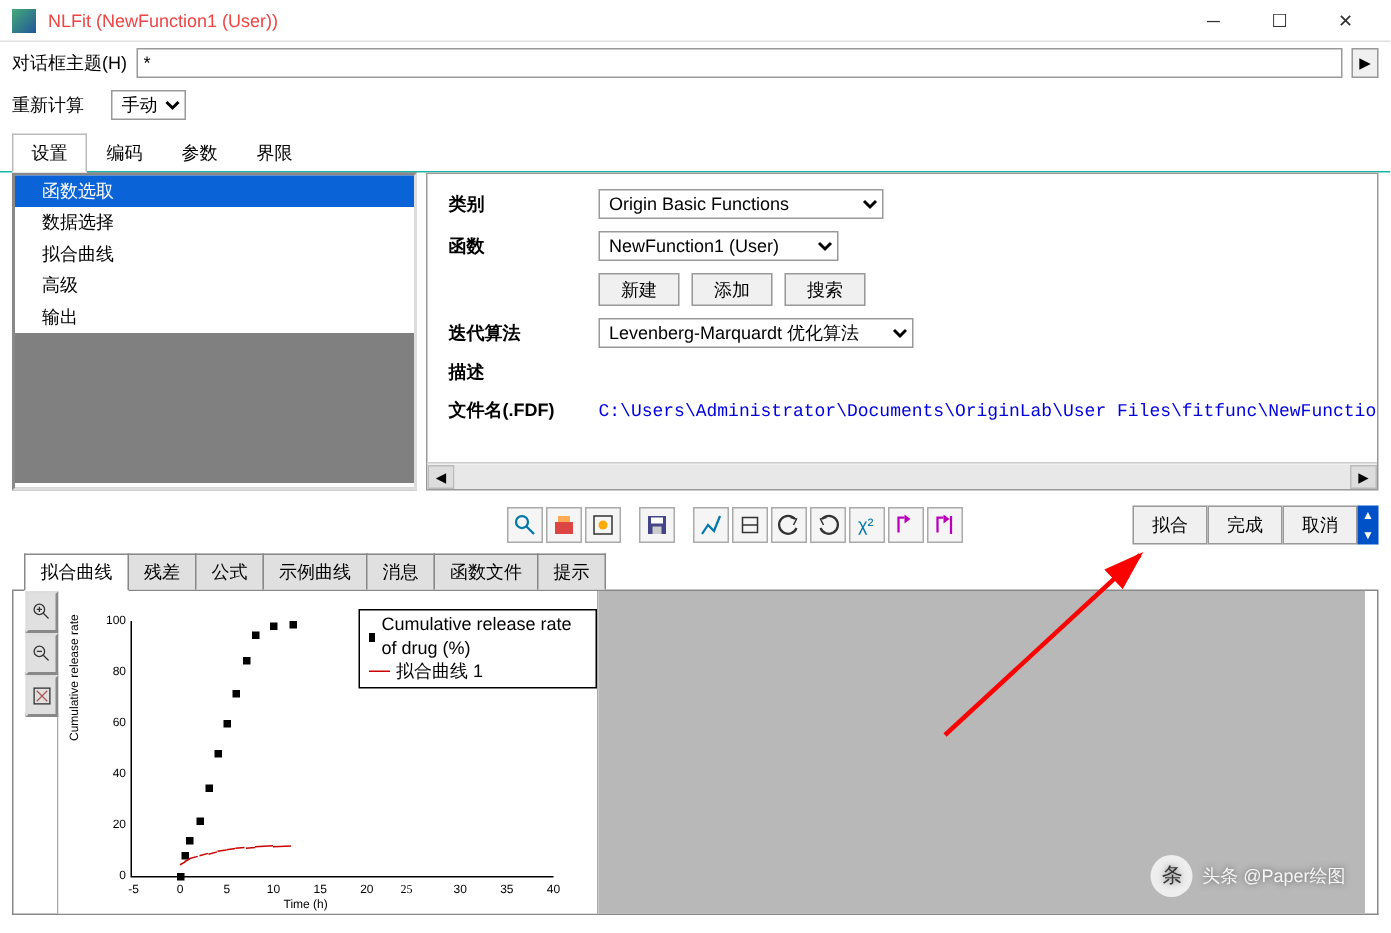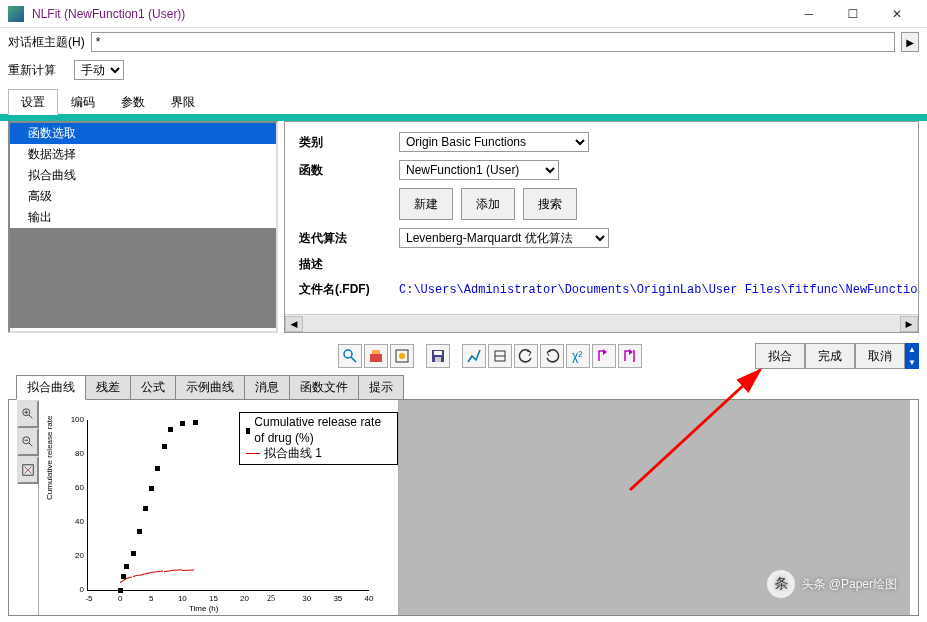--- a/index.html
+++ b/index.html
@@ -1,41 +1,41 @@
 <!DOCTYPE html>
 <html><head>
 <meta charset="utf-8">
 <style>
 * { box-sizing: border-box; margin: 0; padding: 0; font-family: "Microsoft YaHei", SimSun, Arial, sans-serif; font-size: 12px; }
 body { background: #fff; width: 927px; height: 622px; overflow: hidden; position: relative; }
 .titlebar { height: 28px; background: #fff; border-bottom: 1px solid #e0e0e0; display: flex; align-items: center; padding: 0 8px; }
 .app-icon { width: 16px; height: 16px; background: linear-gradient(135deg, #4a7 0%, #259 100%); margin-right: 8px; }
-.title-text { flex: 1; color: #701a75; }
+.title-text { flex: 1; color: #ef4444; }
 .win-btns { display: flex; gap: 0; }
 .win-btn { width: 44px; height: 28px; display: flex; align-items: center; justify-content: center; color: #333; cursor: pointer; }
 .row-topic { display: flex; align-items: center; padding: 4px 8px; gap: 6px; }
 .row-topic input { flex: 1; height: 20px; border: 1px solid #999; padding: 0 4px; font-size: 12px; }
 .arrow-btn { width: 18px; height: 20px; border: 1px solid #999; background: #f0f0f0; display:flex; align-items:center; justify-content:center; font-size:10px; }
 .row-recalc { display: flex; align-items: center; padding: 4px 8px; gap: 18px; }
 select { border: 1px solid #999; height: 20px; font-size: 12px; padding: 0 2px; background:#fff; }
-.tabs-upper { display: flex; border-bottom: 7px solid #14b8a6; padding: 0 8px; margin-top: 4px; }
+.tabs-upper { display: flex; border-bottom: 1px solid #14b8a6; padding: 0 8px; margin-top: 4px; }
 .tab-u { padding: 4px 12px 3px; border: 1px solid transparent; cursor: pointer; position: relative; top: 1px; }
 .tab-u.active { border: 1px solid #bbb; border-bottom: 1px solid #fff; background: #fff; }
 .upper-body { display: flex; padding: 0 8px 4px; gap: 6px; height: 216px; }
 .left-list { width: 270px; border: 2px inset #ddd; background: #808080; }
 .list-inner { background:#fff; height: 100%; }
 .list-item { padding: 2px 18px; cursor: pointer; }
 .list-item.sel { background: #0a64d8; color: #fff; }
 .list-rest { background:#808080; height:calc(100% - 108px); }
 .right-pane { flex: 1; border: 1px solid #999; background:#fff; position: relative; overflow:hidden; }
 .form-grid { padding: 10px 14px; display: grid; grid-template-columns: 100px 1fr; row-gap: 8px; align-items: center; }
 .form-label { color: #000; font-weight: bold; }
 .form-ctrl { display: flex; gap: 8px; align-items: center; }
 .form-ctrl select { min-width: 180px; }
-.btn { border: 1px solid #999; background: #f0f0f0; height: 32px; padding: 0 14px; cursor: pointer; font-size:12px; }
+.btn { border: 1px solid #999; background: #f0f0f0; height: 22px; padding: 0 14px; cursor: pointer; font-size:12px; }
 .btn-big { border: 1px solid #999; background: #f0f0f0; height: 26px; width: 50px; cursor: pointer; font-size:12px; }
 .filepath { color: #0000e0; font-family: "Courier New", monospace; white-space: nowrap; }
 .hscroll { position:absolute; bottom:0; left:0; right:0; height:18px; background:#f0f0f0; display:flex; align-items:center; border-top:1px solid #ccc;}
 .hscroll-track { flex:1; height:16px; background:#e8e8e8; position:relative; }
 .hscroll-arrow { width:18px; height:16px; background:#ddd; border:1px solid #bbb; display:flex; align-items:center; justify-content:center; font-size:9px;}
 .toolbar-mid { display:flex; align-items:center; padding: 6px 8px; gap: 4px; }
 .tool-icons { display:flex; gap:2px; margin-left: 330px; }
 .tool-icon { width: 24px; height: 24px; border: 1px solid #aaa; background: #f5f5f5; display:flex; align-items:center; justify-content:center; font-size:11px; cursor:pointer; }
 .tool-icon svg { width:16px; height:16px; }
 .action-btns { margin-left: auto; display:flex; gap: 0; align-items:center; }

